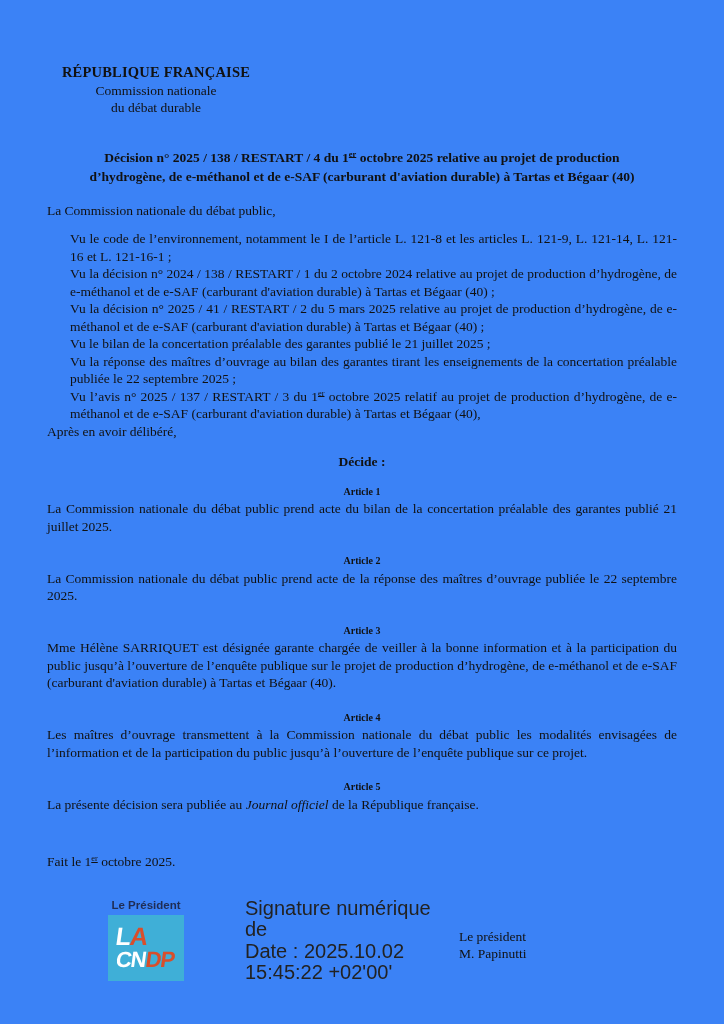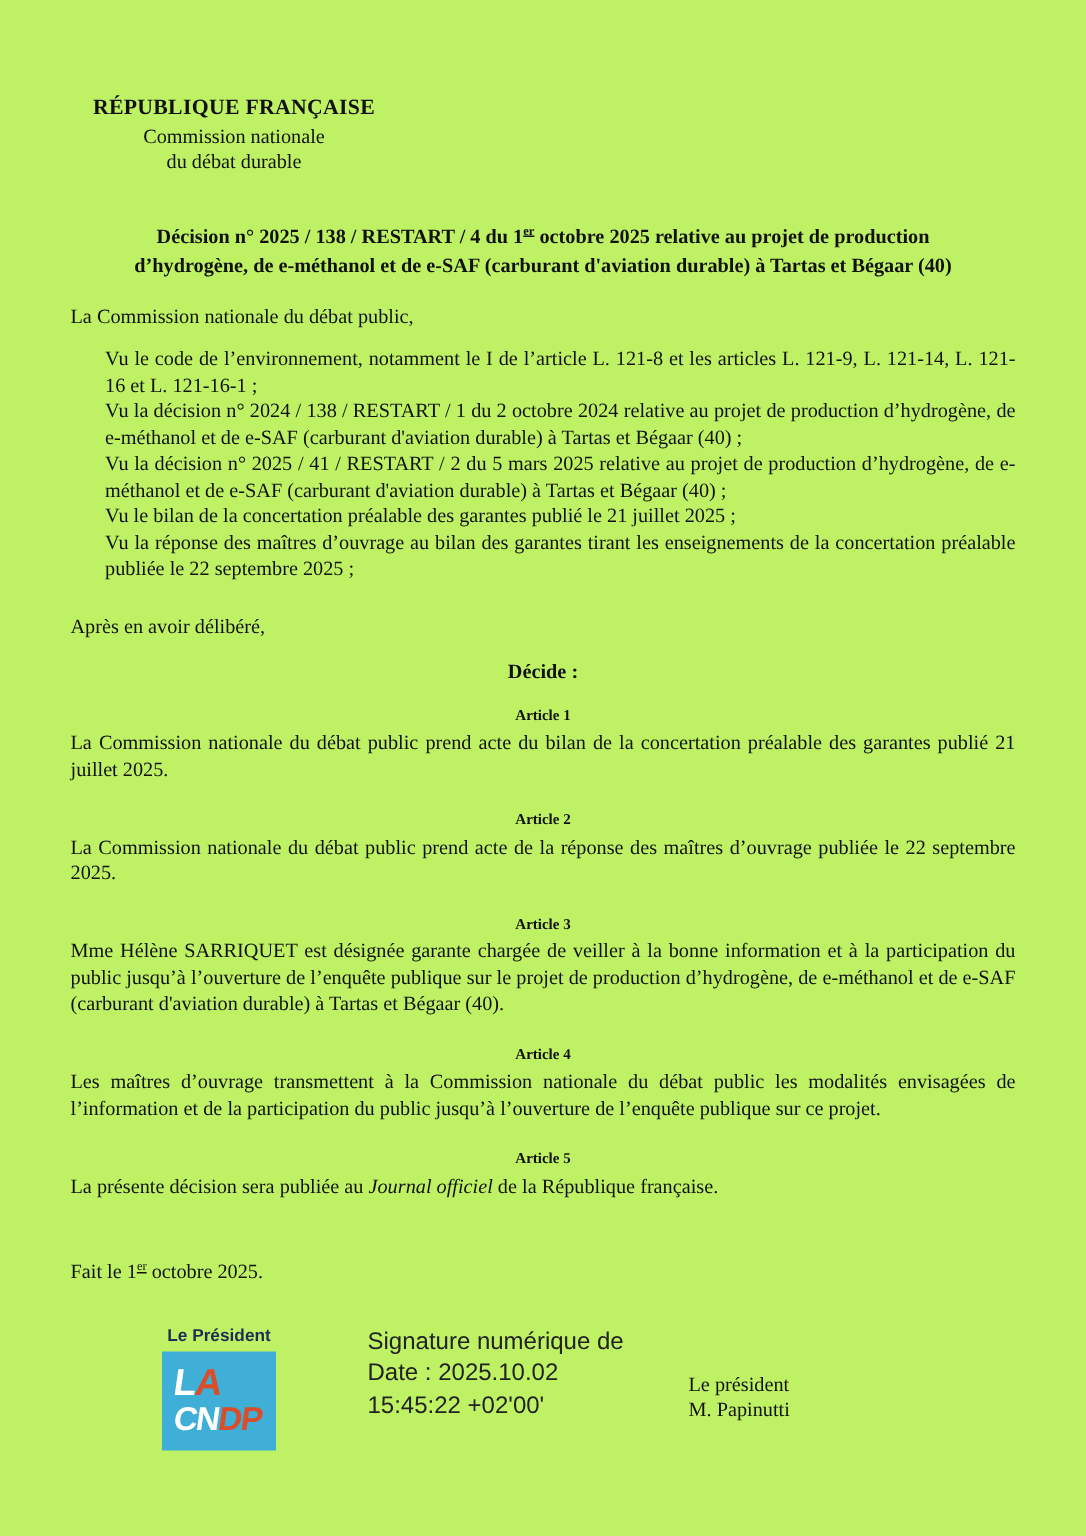--- a/index.html
+++ b/index.html
@@ -1,34 +1,34 @@
 <!DOCTYPE html>
 <html lang="fr"><head>
 <meta charset="utf-8">
 <style>
   html,body { margin:0; padding:0; background:#ffffff; }
   .page {
     position:relative;
     width:724px; height:1024px;
     box-sizing:border-box;
     padding:64px 47px 0 47px;
-    background:#bef264;
+    background:#3b82f6;
     color:#111111;
     font-family:"Liberation Serif", serif;
     font-size:13.5px;
     line-height:17.5px;
     overflow:hidden;
   }
   p { margin:0; }
   .letterhead { margin-left:10px; width:198px; text-align:center; }
   .letterhead .republic { font-weight:bold; font-size:14.5px; letter-spacing:0.2px; }
   .doc-title { margin-top:31px; text-align:center; font-weight:bold; line-height:19px; }
   .opening { margin-top:16px; font-weight:normal; }
   .visas { margin-top:11px; margin-left:23px; text-align:justify; }
-  .delib { margin-top:21px; }
+  .delib { }
   .decide { margin-top:13px; text-align:center; font-weight:bold; }
   .article h2 {
     margin:17px 0 0 0; padding:0;
     text-align:center; font-size:10px; line-height:17.5px; font-weight:bold;
   }
   .article.first h2 { margin-top:12px; }
   .article p { text-align:justify; }
   sup { font-size:0.62em; line-height:0;text-decoration:underline; }
   .dateline { margin-top:40px; }
 
@@ -50,21 +50,21 @@
     font-weight:bold; transform:skewX(-8deg);
     letter-spacing:-1px;
   }
   .logo-line.l1 { font-size:25px; line-height:24px; }
   .logo-line.l2 { font-size:22px; line-height:23px; }
   .logo .w { color:#ffffff; }
   .logo .o { color:#d84e2b; }
   .digital {
     margin-left:61px; width:190px;
     font-family:"Liberation Sans", sans-serif;
-    font-size:16px; line-height:21.5px; color:#222222;
+    font-size:20px; line-height:21.5px; color:#222222;
   }
   .president { margin-left:24px; margin-top:30px; line-height:17px; }
 </style>
 </head>
 <body>
 
 <div class="page">
 
   <header class="letterhead">
     <div class="republic">RÉPUBLIQUE FRANÇAISE</div>
@@ -78,20 +78,21 @@
   </div>
 
   <p class="opening">La Commission nationale du débat public,</p>
 
   <div class="visas">
     <p>Vu le code de l’environnement, notamment le I de l’article L. 121-8 et les articles L. 121-9, L. 121-14, L. 121-16 et L. 121-16-1 ;</p>
     <p>Vu la décision n° 2024 / 138 / RESTART / 1 du 2 octobre 2024 relative au projet de production d’hydrogène, de e-méthanol et de e-SAF (carburant d'aviation durable) à Tartas et Bégaar (40) ;</p>
     <p>Vu la décision n° 2025 / 41 / RESTART / 2 du 5 mars 2025 relative au projet de production d’hydrogène, de e-méthanol et de e-SAF (carburant d'aviation durable) à Tartas et Bégaar (40) ;</p>
     <p>Vu le bilan de la concertation préalable des garantes publié le 21 juillet 2025 ;</p>
     <p>Vu la réponse des maîtres d’ouvrage au bilan des garantes tirant les enseignements de la concertation préalable publiée le 22 septembre 2025 ;</p>
+    <p><span>Vu l’avis n° 2025 / 137 / RESTART / 3 du 1</span><sup>er</sup><span> octobre 2025 relatif au projet de production d’hydrogène, de e-méthanol et de e-SAF (carburant d'aviation durable) à Tartas et Bégaar (40),</span></p>
   </div>
 
   <p class="delib">Après en avoir délibéré,</p>
 
   <p class="decide">Décide :</p>
 
   <section class="article first">
     <h2>Article 1</h2>
     <p>La Commission nationale du débat public prend acte du bilan de la concertation préalable des garantes publié 21 juillet 2025.</p>
   </section>

